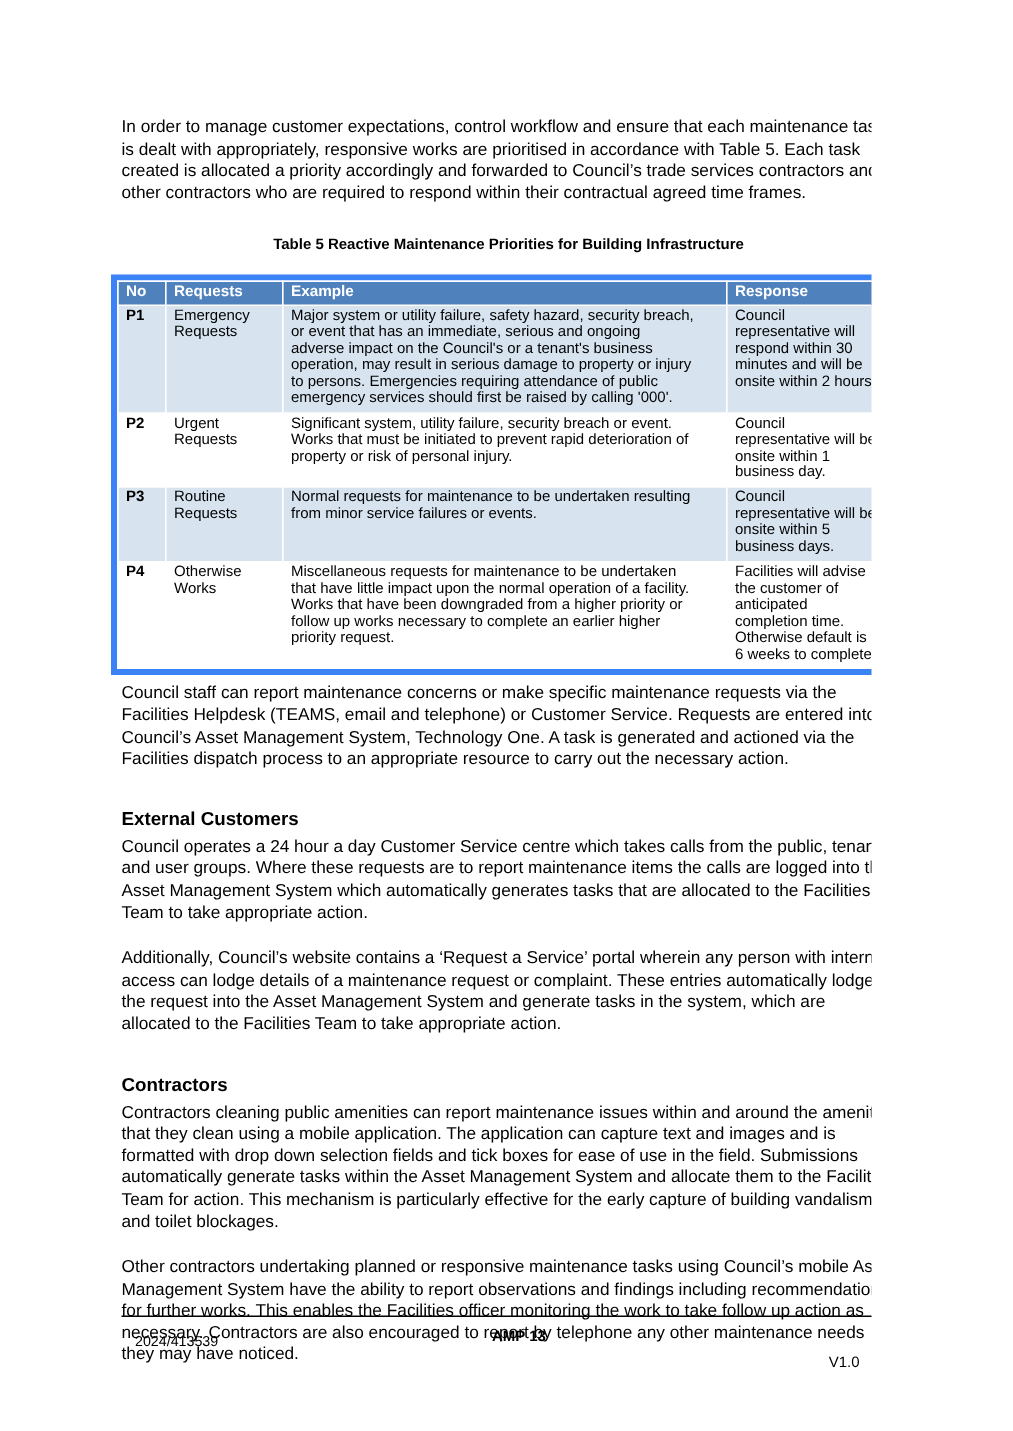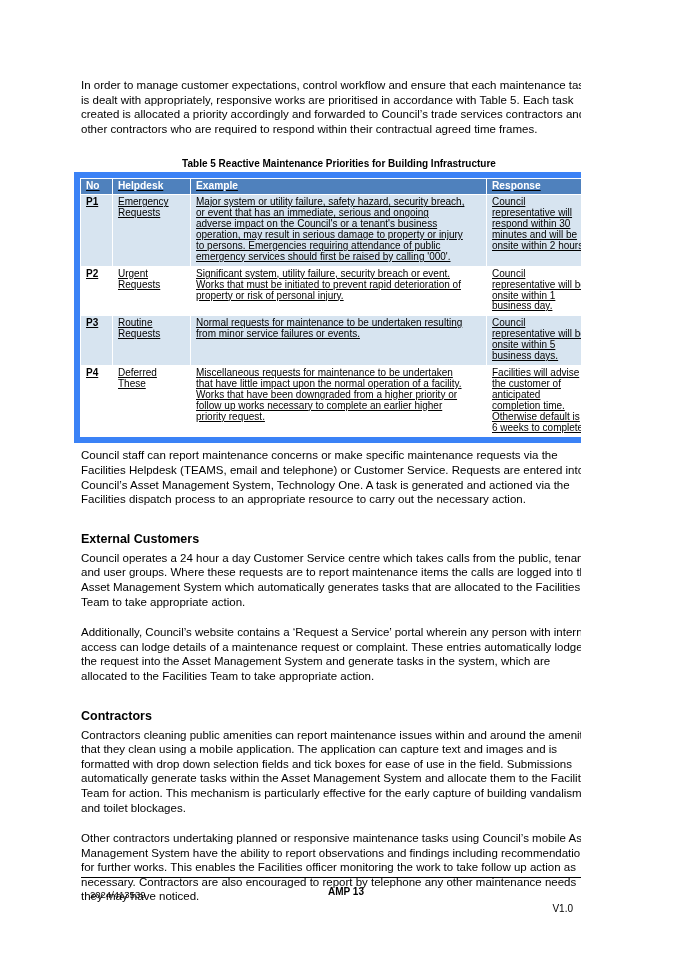--- a/index.html
+++ b/index.html
@@ -19,28 +19,27 @@
   }
   .body-text{
     font-size:11.5px;
     line-height:14.6px;
     margin:0;
   }
   .caption{
     font-size:10px;
     font-weight:bold;
     text-align:center;
-    margin:22px 0 3px -7px;
+    margin:22px 0 14px -7px;
     width:530px;
   }
   .table-wrap{
     margin-left:-7px;
     width:528px;
-    border:6px solid #3b82f6;
-    text-decoration:underline;
+    border:4px solid #3b82f6;
   }
   table.priorities{
     width:528px;
     border-collapse:collapse;
     table-layout:fixed;
     font-size:10px;
     line-height:10.9px;
   }
   table.priorities th{
     background:#4f81bd;
@@ -102,21 +101,21 @@
       <table class="priorities">
         <colgroup>
           <col style="width:32px">
           <col style="width:78px">
           <col style="width:296px">
           <col style="width:122px">
         </colgroup>
         <thead>
           <tr>
             <th>No</th>
-            <th>Helpdesk</th>
+            <th>Requests</th>
             <th>Example</th>
             <th>Response</th>
           </tr>
         </thead>
         <tbody>
           <tr class="band">
             <td class="cell-no">P1</td>
             <td>Emergency Requests</td>
             <td>Major system or utility failure, safety hazard, security breach, or event that has an immediate, serious and ongoing adverse impact on the Council's or a tenant's business operation, may result in serious damage to property or injury to persons. Emergencies requiring attendance of public emergency services should first be raised by calling '000'.</td>
             <td>Council representative will respond within 30 minutes and will be onsite within 2 hours.</td>
@@ -128,21 +127,21 @@
             <td>Council representative will be onsite within 1 business day.</td>
           </tr>
           <tr class="band">
             <td class="cell-no">P3</td>
             <td>Routine Requests</td>
             <td>Normal requests for maintenance to be undertaken resulting from minor service failures or events.</td>
             <td>Council representative will be onsite within 5 business days.</td>
           </tr>
           <tr>
             <td class="cell-no">P4</td>
-            <td>Deferred These</td>
+            <td>Otherwise Works</td>
             <td>Miscellaneous requests for maintenance to be undertaken that have little impact upon the normal operation of a facility. Works that have been downgraded from a higher priority or follow up works necessary to complete an earlier higher priority request.</td>
             <td>Facilities will advise the customer of anticipated completion time. Otherwise default is 6 weeks to complete.</td>
           </tr>
         </tbody>
       </table>
     </div>
 
 
     <p class="body-text sec-para">Council staff can report maintenance concerns or make specific maintenance requests via the Facilities Helpdesk (TEAMS, email and telephone) or Customer Service. Requests are entered into Council’s Asset Management System, Technology One. A task is generated and actioned via the Facilities dispatch process to an appropriate resource to carry out the necessary action.</p>
 

